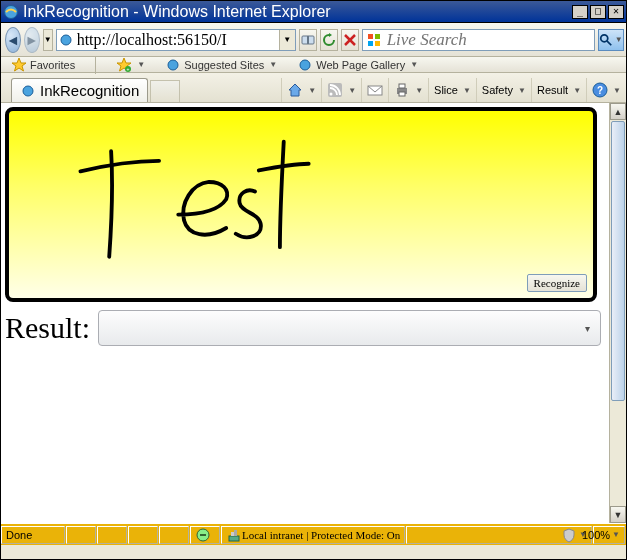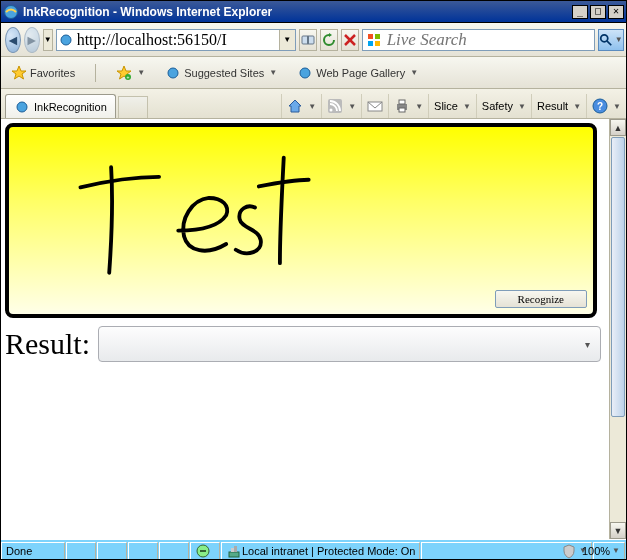--- a/index.html
+++ b/index.html
@@ -16,21 +16,21 @@
   .titlebar {
     background: linear-gradient(#3b5998, #003399);
     height: 22px;
     display: flex;
     align-items: center;
     color: #fff;
     padding: 0 2px;
     border-bottom: 1px solid #000;
   }
   .titlebar .app-icon { width: 16px; height: 16px; margin-right: 4px; }
-  .titlebar .title { flex: 1; font-weight: bold; font-size: 12px; }
+  .titlebar .title { flex: 1; font-weight: normal; font-size: 16px; }
   .titlebar .win-btn {
     width: 16px; height: 14px;
     background: #d4d0c8;
     border: 1px solid #000;
     margin-left: 2px;
     font-family: monospace;
     font-size: 10px;
     line-height: 10px;
     text-align: center;
     color: #000;
@@ -100,21 +100,21 @@
   .search-btn {
     width: 26px; height: 22px;
     background: linear-gradient(#cde3f8,#8fc1ee);
     border: 1px solid #5a8bbf;
     display:flex; align-items:center; justify-content:center;
     color: #003399; font-weight:bold;
   }
   
   .favbar {
     background: linear-gradient(#f7f7f0,#e5e2d6);
-    height: 32px;
+    height: 16px;
     display: flex;
     align-items: center;
     padding: 0 6px;
     border-bottom: 1px solid #b5b29e;
     gap: 12px;
     font-size: 11px;
     color: #333;
   }
   .fav-item { display:flex; align-items:center; gap:3px; padding: 2px 4px; cursor:pointer; border-radius:2px;}
   .sep { width:1px; height:18px; background:#b5b29e; margin:0 4px;}
@@ -127,23 +127,23 @@
     align-items:flex-end;
     border-bottom:1px solid #b5b29e;
   }
   .tab {
     background: linear-gradient(#fff,#f0f0ea);
     border: 1px solid #9c9a8c;
     border-bottom: none;
     height: 24px;
     padding: 0 8px;
     display:flex; align-items:center;
-    margin-left: 4px;
+    margin-left: 10px;
     gap: 4px;
-    font-size: 11px;
+    font-size: 15px;
     border-top-left-radius: 3px;
     border-top-right-radius: 3px;
   }
   .tab-spare {
     width: 30px; height: 22px;
     border: 1px solid #c4c1ad;
     border-bottom: none;
     margin-left: 2px;
     background: linear-gradient(#f0f0ea,#e4e1d1);
   }
@@ -184,21 +184,21 @@
     border-radius: 8px;
     background: linear-gradient(180deg, #ffff00 0%, #ffff66 40%, #ffffe8 100%);
     height: 195px;
     width: 592px;
     position: relative;
   }
   .recognize-btn {
     position: absolute;
     right: 6px; bottom: 6px;
     font-family: Tahoma; font-size: 11px;
-    padding: 2px 22px;
+    padding: 2px 6px;
     background: linear-gradient(#f7f7f0,#e5e2d6);
     border: 1px solid #7f9db9;
     border-radius: 2px;
     cursor: pointer;
   }
   .result-row {
     display:flex;
     align-items: center;
     margin-top: 8px;
     gap: 8px;
@@ -214,38 +214,38 @@
     border: 1px solid #abadb3;
     border-radius: 4px;
     background: linear-gradient(#fdfdfd,#e8eaec);
     display:flex; align-items:center; justify-content:flex-end;
     padding-right: 10px;
   }
   .result-combo .arrow { color:#555; font-size: 10px;}
   
   .status {
     height: 22px;
-    background: #7dd3fc;
+    background: #eab308;
     border-top: 1px solid #fff;
     display:flex;
     align-items:center;
     font-size: 11px;
   }
   .status .cell {
     border: 1px solid #b5b29e;
     border-top: 1px solid #fff;
     border-left: 1px solid #fff;
     height: 18px;
     display:flex; align-items:center;
     padding: 0 4px;
     margin-right: 1px;
   }
   .status .done { width: 64px;}
   .status .small { width: 30px;}
-  .status .zone { flex:0 0 auto;}
+  .status .zone { flex:0 0 auto;font-family:Liberation Serif, serif;}
   .status .flex { flex:1;}
   .status .zoom { width: 32px; justify-content:flex-end;}
   
   .svgico { width:16px; height:16px; }
 </style>
 </head>
 <body>
 
 <div class="titlebar">
   <svg class="app-icon" viewBox="0 0 16 16">

